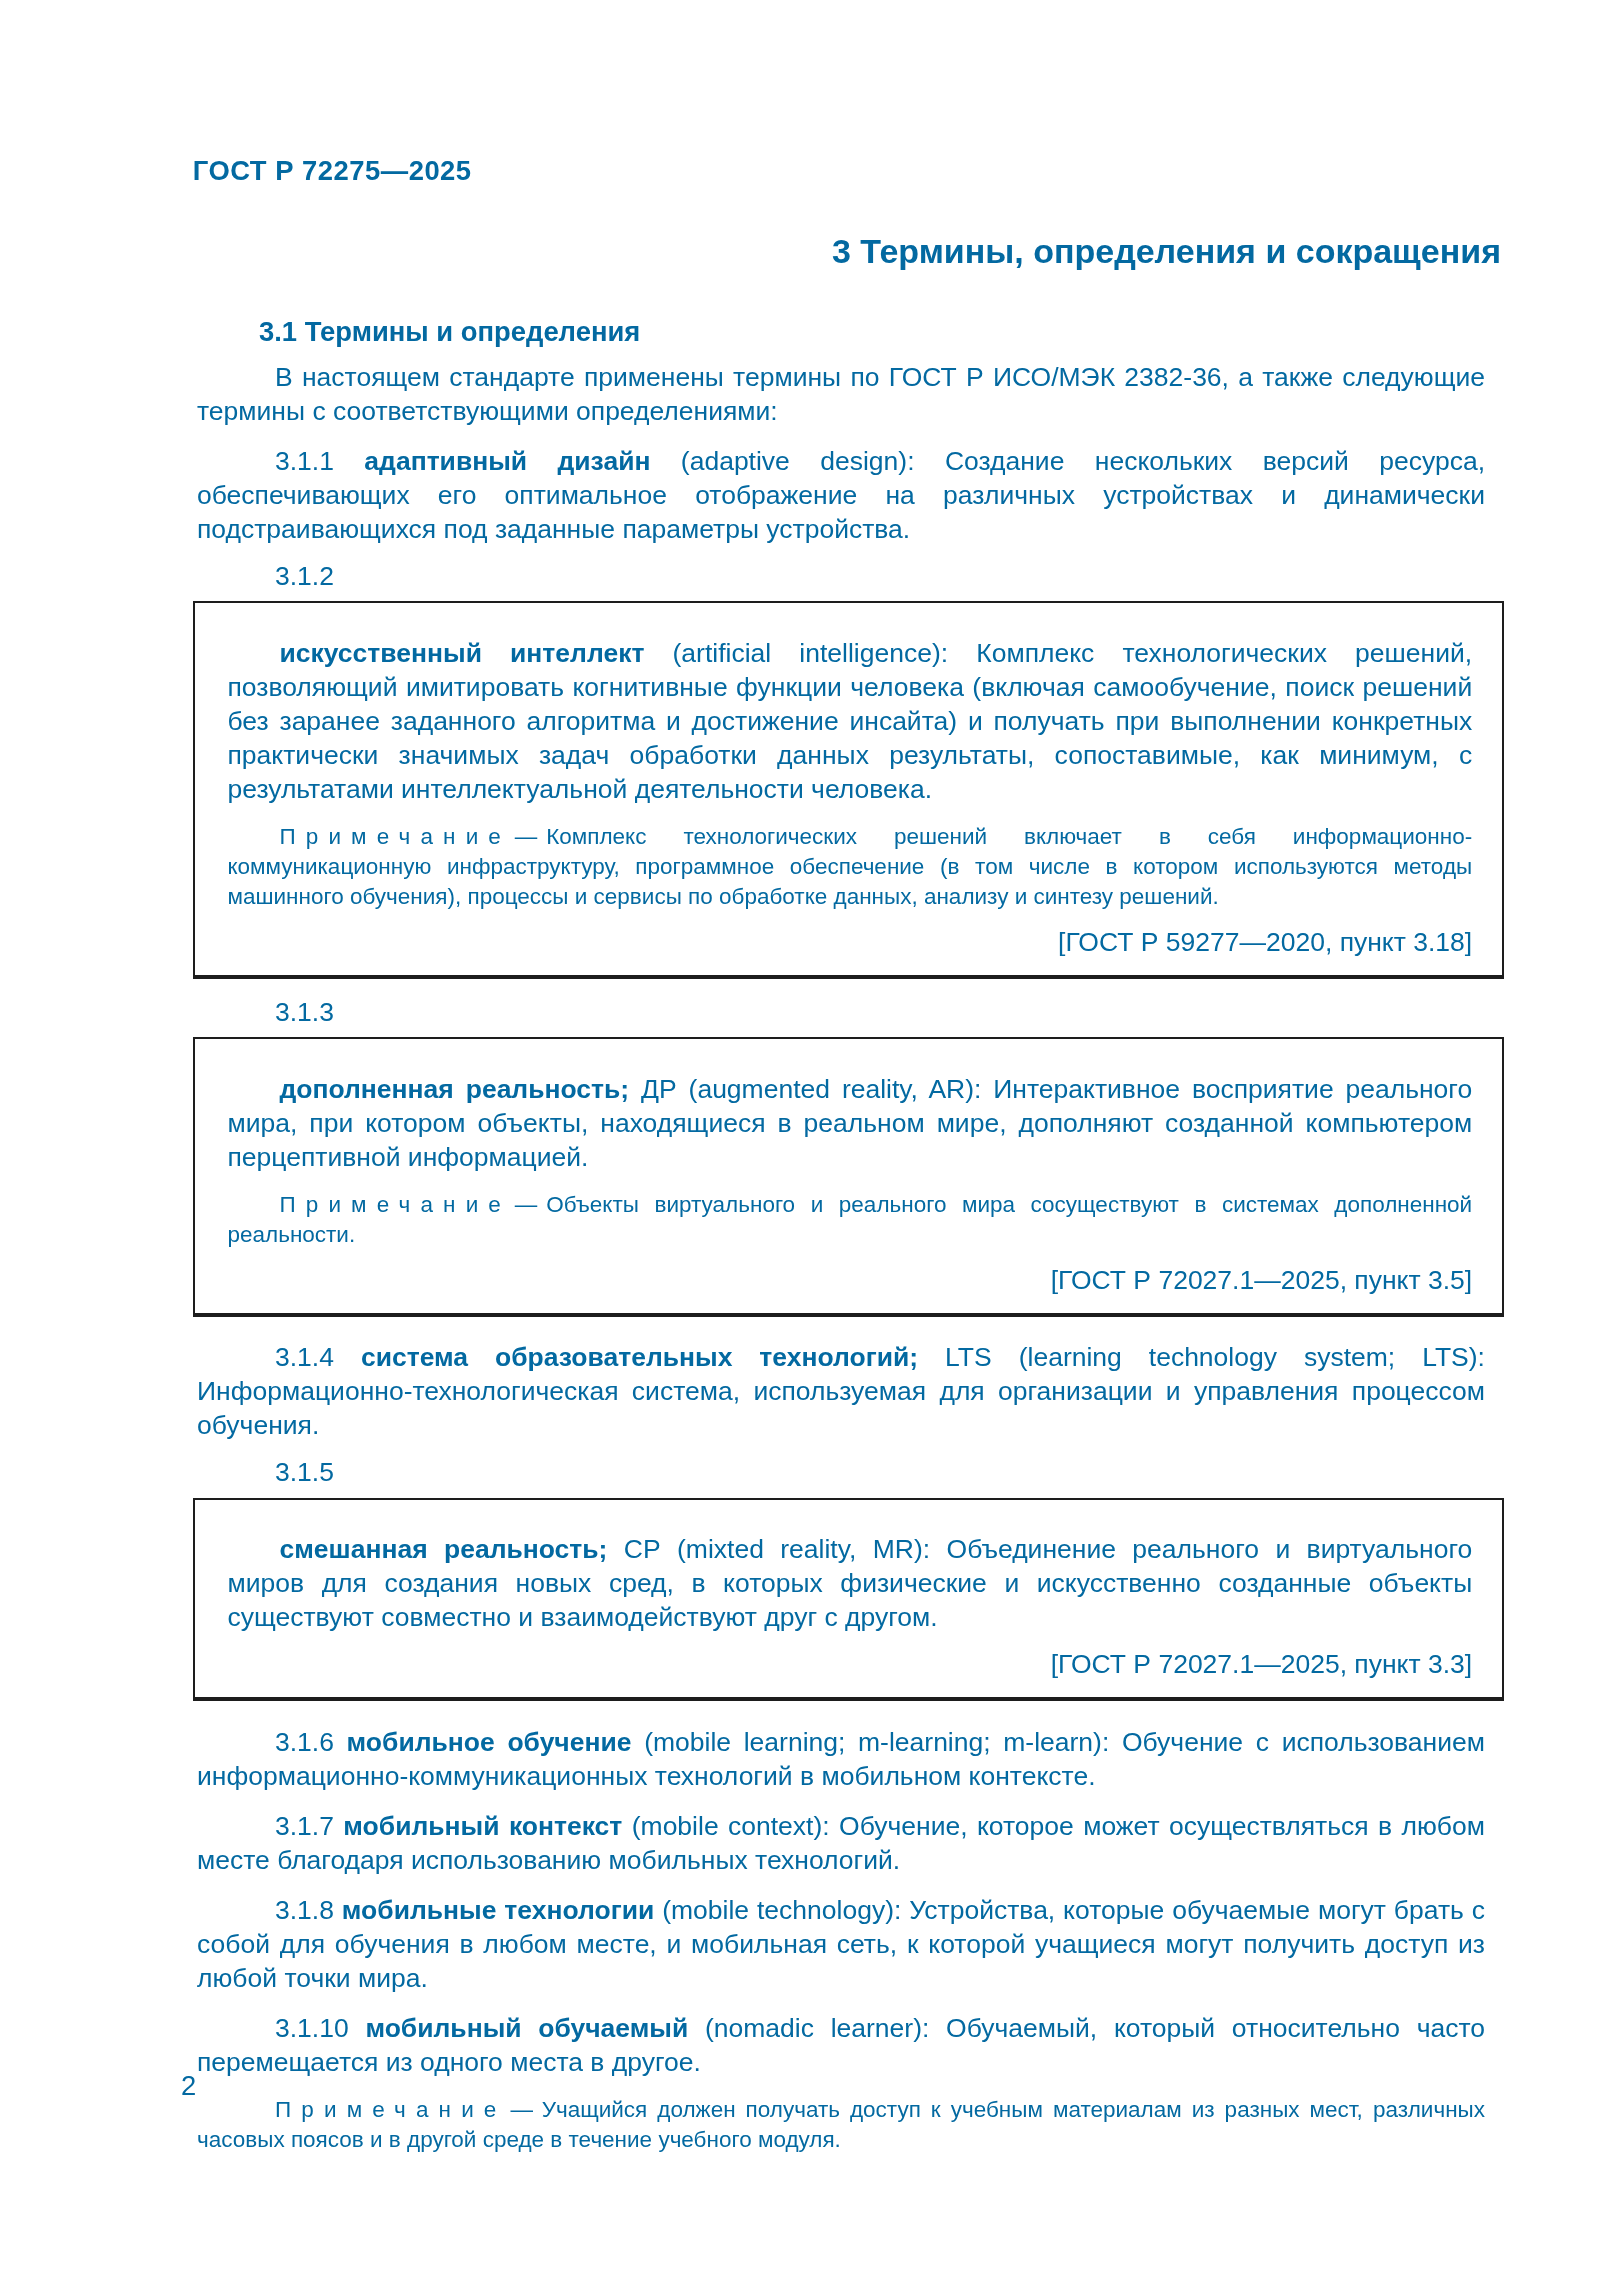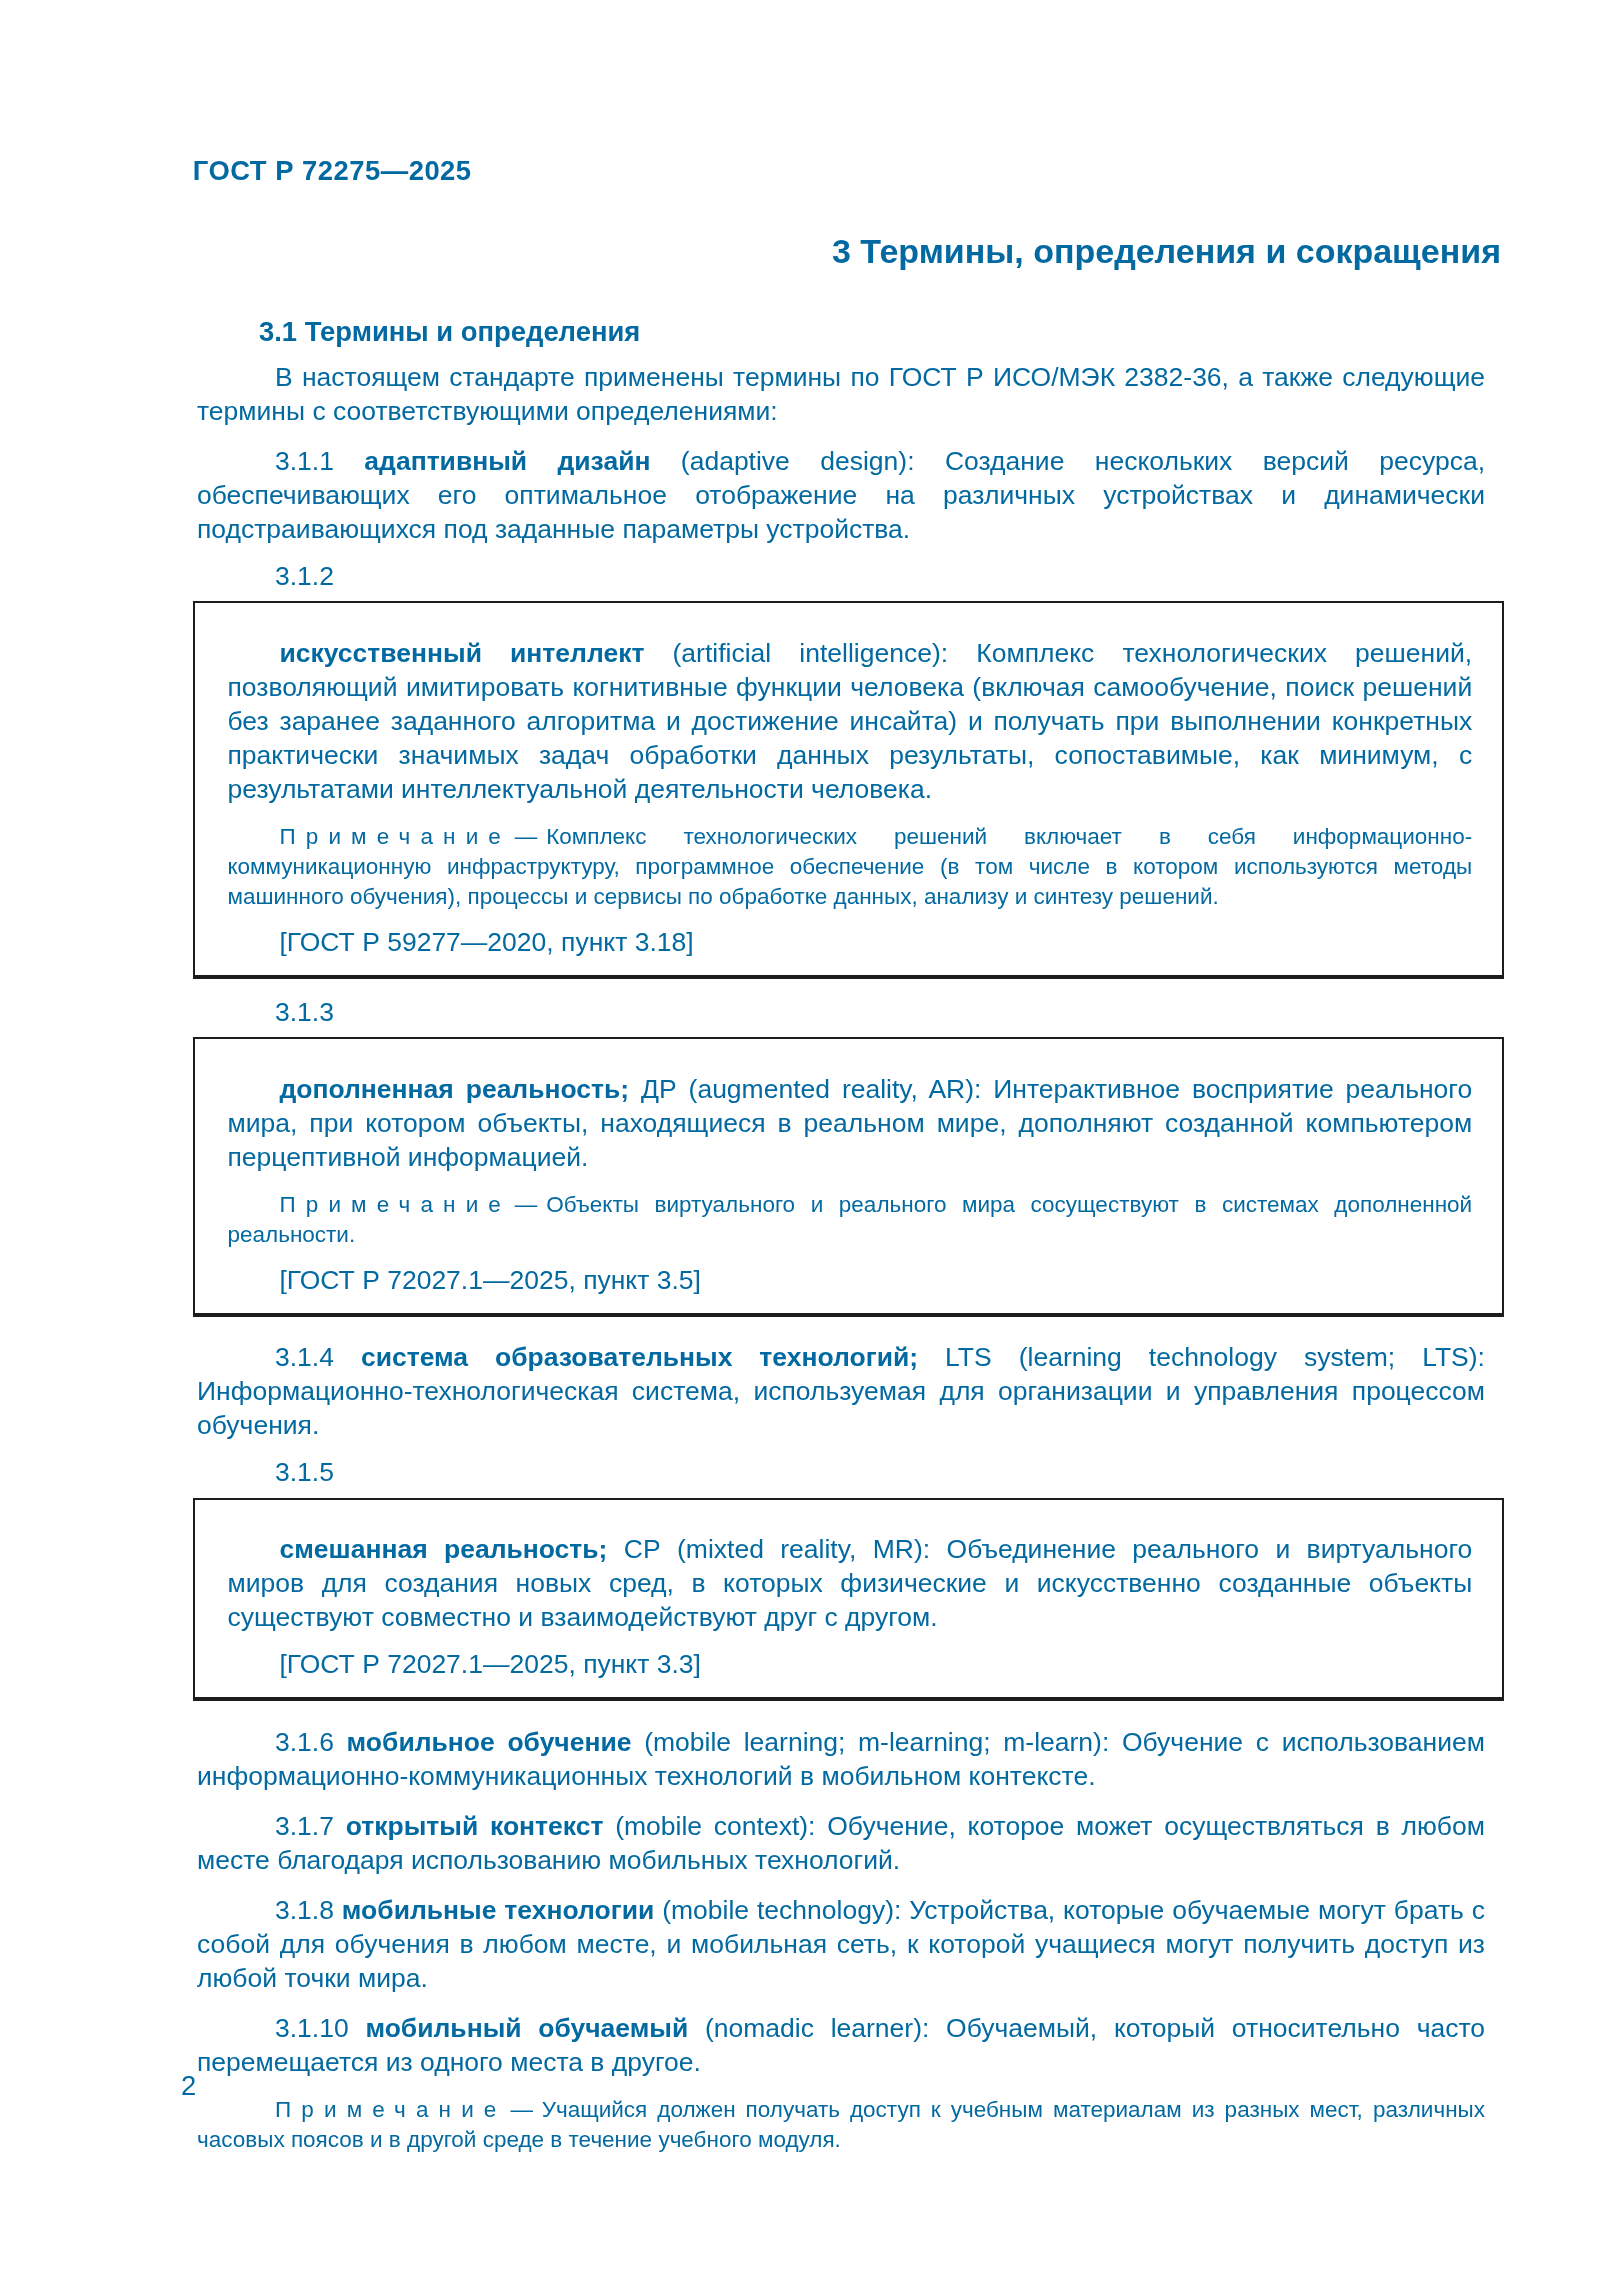--- a/index.html
+++ b/index.html
@@ -34,21 +34,21 @@
     border:2.9px solid #1d1d1d;border-bottom-width:4.9px;
     margin:-5.9px -2.9px 0 11.8px;
     padding:16.7px 13.7px 2px 16.7px;
   }
   .term-box p{text-indent:52px;}
   .note{
     font-size:22.5px;line-height:30px;margin-top:8.8px;
   }
   .note-label{letter-spacing:0.45em;}
   .note-dash{margin:0 8.8px 0 3.9px;}
-  .source-line{margin-top:11.8px;line-height:29px;text-align:left;}
+  .source-line{margin-top:11.8px;line-height:29px;text-align:right;}
   .after-box{margin-top:23.5px;}
   .num-after-box{margin-top:19.6px;}
   .standalone-note{margin-top:7.8px;}
   .page-number{
     position:absolute;left:181px;top:2070px;
     font-size:27.4px;line-height:31px;
   }
 </style>
 </head>
 <body>
@@ -85,21 +85,21 @@
 
   <p class="num-line">3.1.5</p>
 
   <div class="term-box">
     <p><span class="term">смешанная реальность;</span><span> СР (mixted reality, MR): Объединение реального и виртуального миров для создания новых сред, в которых физические и искусственно созданные объекты существуют совместно и взаимодействуют друг с другом.</span></p>
     <p class="source-line">[ГОСТ Р 72027.1—2025, пункт 3.3]</p>
   </div>
 
   <p class="after-box"><span>3.1.6</span> <span class="term">мобильное обучение</span><span> (mobile learning; m-learning; m-learn): Обучение с использованием информационно-коммуникационных технологий в мобильном контексте.</span></p>
 
-  <p><span>3.1.7</span> <span class="term">открытый контекст</span><span> (mobile context): Обучение, которое может осуществляться в любом месте благодаря использованию мобильных технологий.</span></p>
+  <p><span>3.1.7</span> <span class="term">мобильный контекст</span><span> (mobile context): Обучение, которое может осуществляться в любом месте благодаря использованию мобильных технологий.</span></p>
 
   <p><span>3.1.8</span> <span class="term">мобильные технологии</span><span> (mobile technology): Устройства, которые обучаемые могут брать с собой для обучения в любом месте, и мобильная сеть, к которой учащиеся могут получить доступ из любой точки мира.</span></p>
 
 
   <p><span>3.1.10</span> <span class="term">мобильный обучаемый</span><span> (nomadic learner): Обучаемый, который относительно часто перемещается из одного места в другое.</span></p>
 
   <p class="note standalone-note"><span class="note-label">Примечание</span><span class="note-dash">—</span><span>Учащийся должен получать доступ к учебным материалам из разных мест, различных часовых поясов и в другой среде в течение учебного модуля.</span></p>
 
   <div class="page-number">2</div>
 

